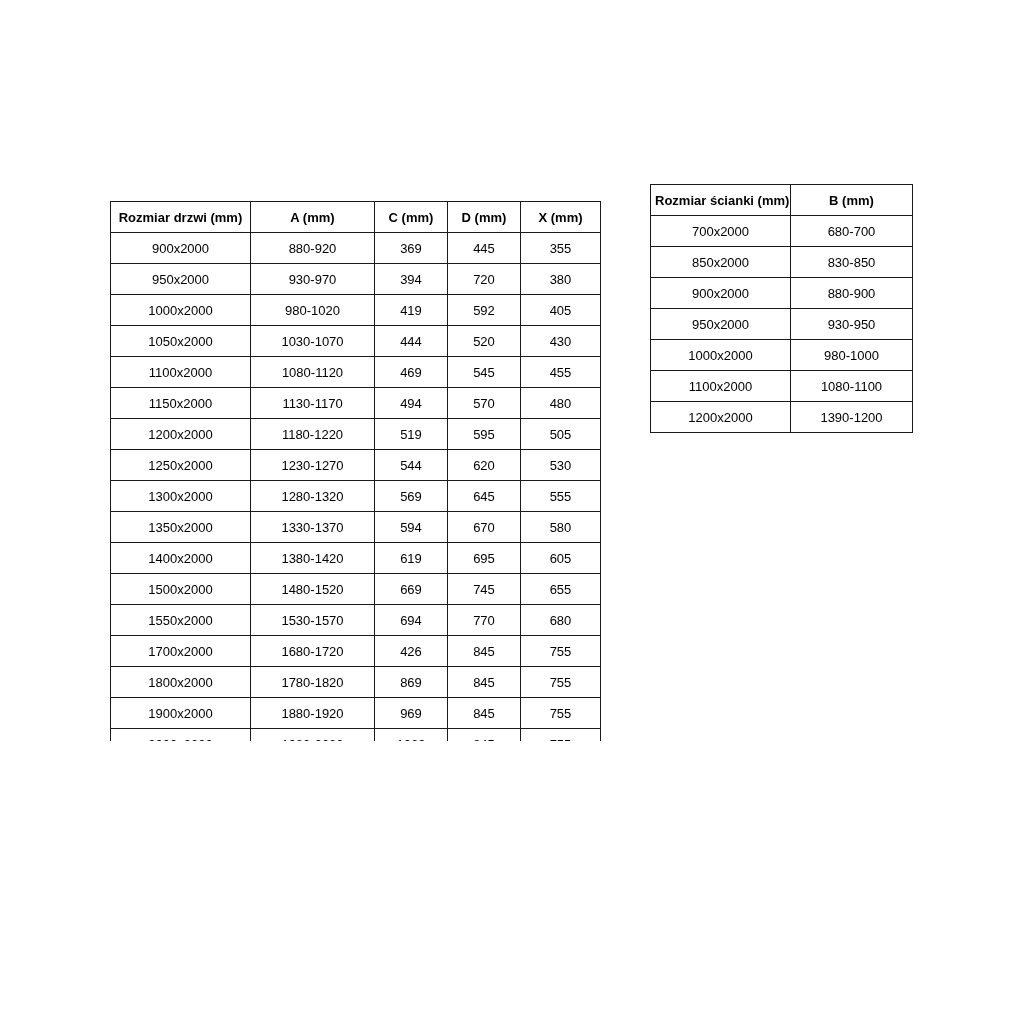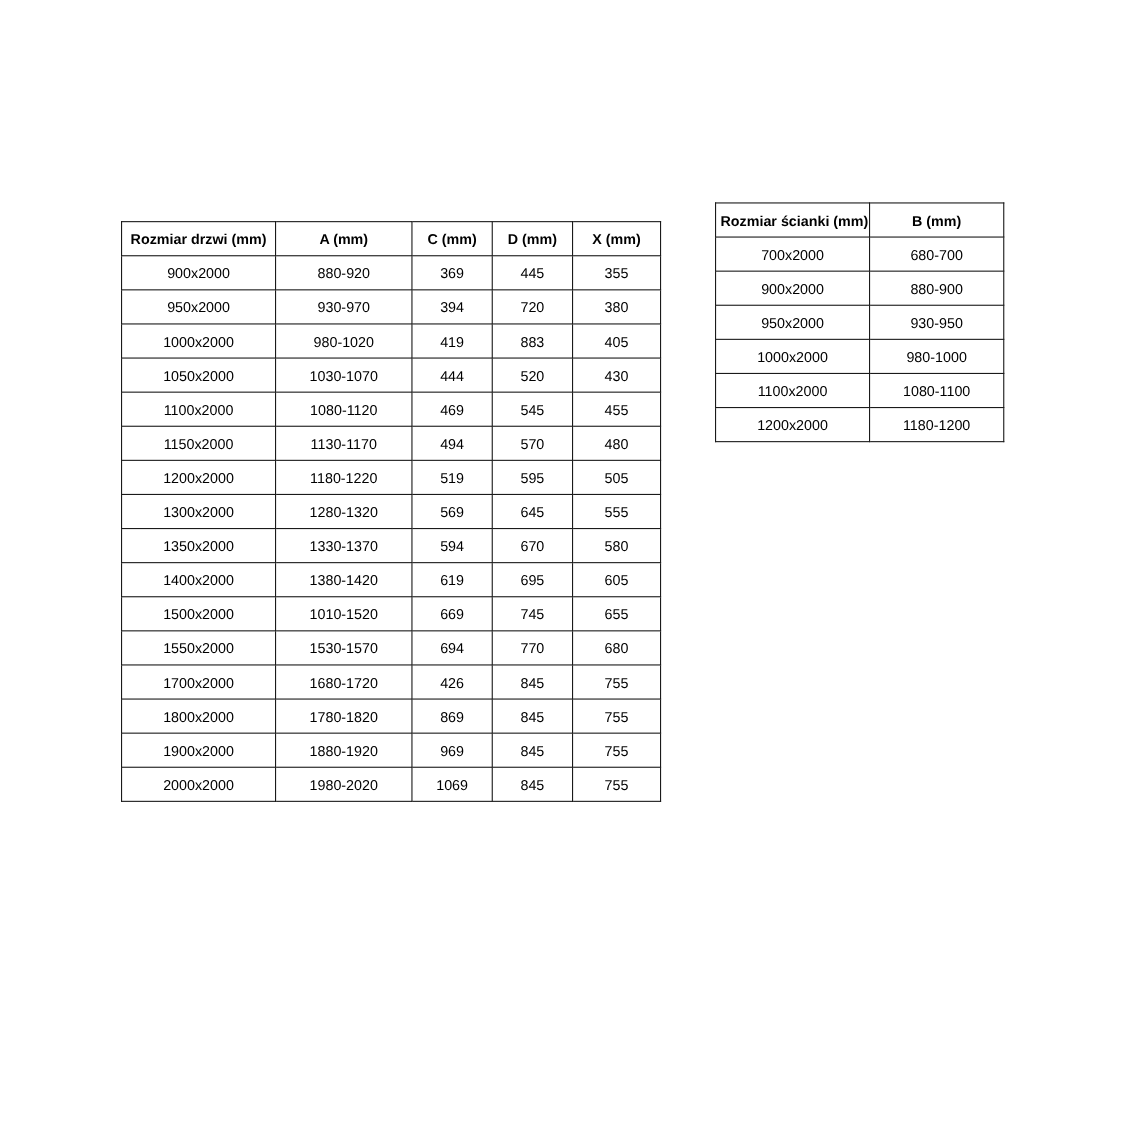--- a/index.html
+++ b/index.html
@@ -91,21 +91,21 @@
           <td>950x2000</td>
           <td>930-970</td>
           <td>394</td>
           <td>720</td>
           <td>380</td>
         </tr>
         <tr>
           <td>1000x2000</td>
           <td>980-1020</td>
           <td>419</td>
-          <td>883</td>
+          <td>592</td>
           <td>405</td>
         </tr>
         <tr>
           <td>1050x2000</td>
           <td>1030-1070</td>
           <td>444</td>
           <td>520</td>
           <td>430</td>
         </tr>
         <tr>
@@ -123,20 +123,27 @@
           <td>480</td>
         </tr>
         <tr>
           <td>1200x2000</td>
           <td>1180-1220</td>
           <td>519</td>
           <td>595</td>
           <td>505</td>
         </tr>
         <tr>
+          <td>1250x2000</td>
+          <td>1230-1270</td>
+          <td>544</td>
+          <td>620</td>
+          <td>530</td>
+        </tr>
+        <tr>
           <td>1300x2000</td>
           <td>1280-1320</td>
           <td>569</td>
           <td>645</td>
           <td>555</td>
         </tr>
         <tr>
           <td>1350x2000</td>
           <td>1330-1370</td>
           <td>594</td>
@@ -145,21 +152,21 @@
         </tr>
         <tr>
           <td>1400x2000</td>
           <td>1380-1420</td>
           <td>619</td>
           <td>695</td>
           <td>605</td>
         </tr>
         <tr>
           <td>1500x2000</td>
-          <td>1010-1520</td>
+          <td>1480-1520</td>
           <td>669</td>
           <td>745</td>
           <td>655</td>
         </tr>
         <tr>
           <td>1550x2000</td>
           <td>1530-1570</td>
           <td>694</td>
           <td>770</td>
           <td>680</td>
@@ -205,35 +212,39 @@
           <th>Rozmiar ścianki (mm)</th>
           <th>B (mm)</th>
         </tr>
       </thead>
     <tbody>
         <tr>
           <td>700x2000</td>
           <td>680-700</td>
         </tr>
         <tr>
+          <td>850x2000</td>
+          <td>830-850</td>
+        </tr>
+        <tr>
           <td>900x2000</td>
           <td>880-900</td>
         </tr>
         <tr>
           <td>950x2000</td>
           <td>930-950</td>
         </tr>
         <tr>
           <td>1000x2000</td>
           <td>980-1000</td>
         </tr>
         <tr>
           <td>1100x2000</td>
           <td>1080-1100</td>
         </tr>
         <tr>
           <td>1200x2000</td>
-          <td>1180-1200</td>
+          <td>1390-1200</td>
         </tr>
       </tbody>
   </table>
 
 </div>
 
 </body></html>

